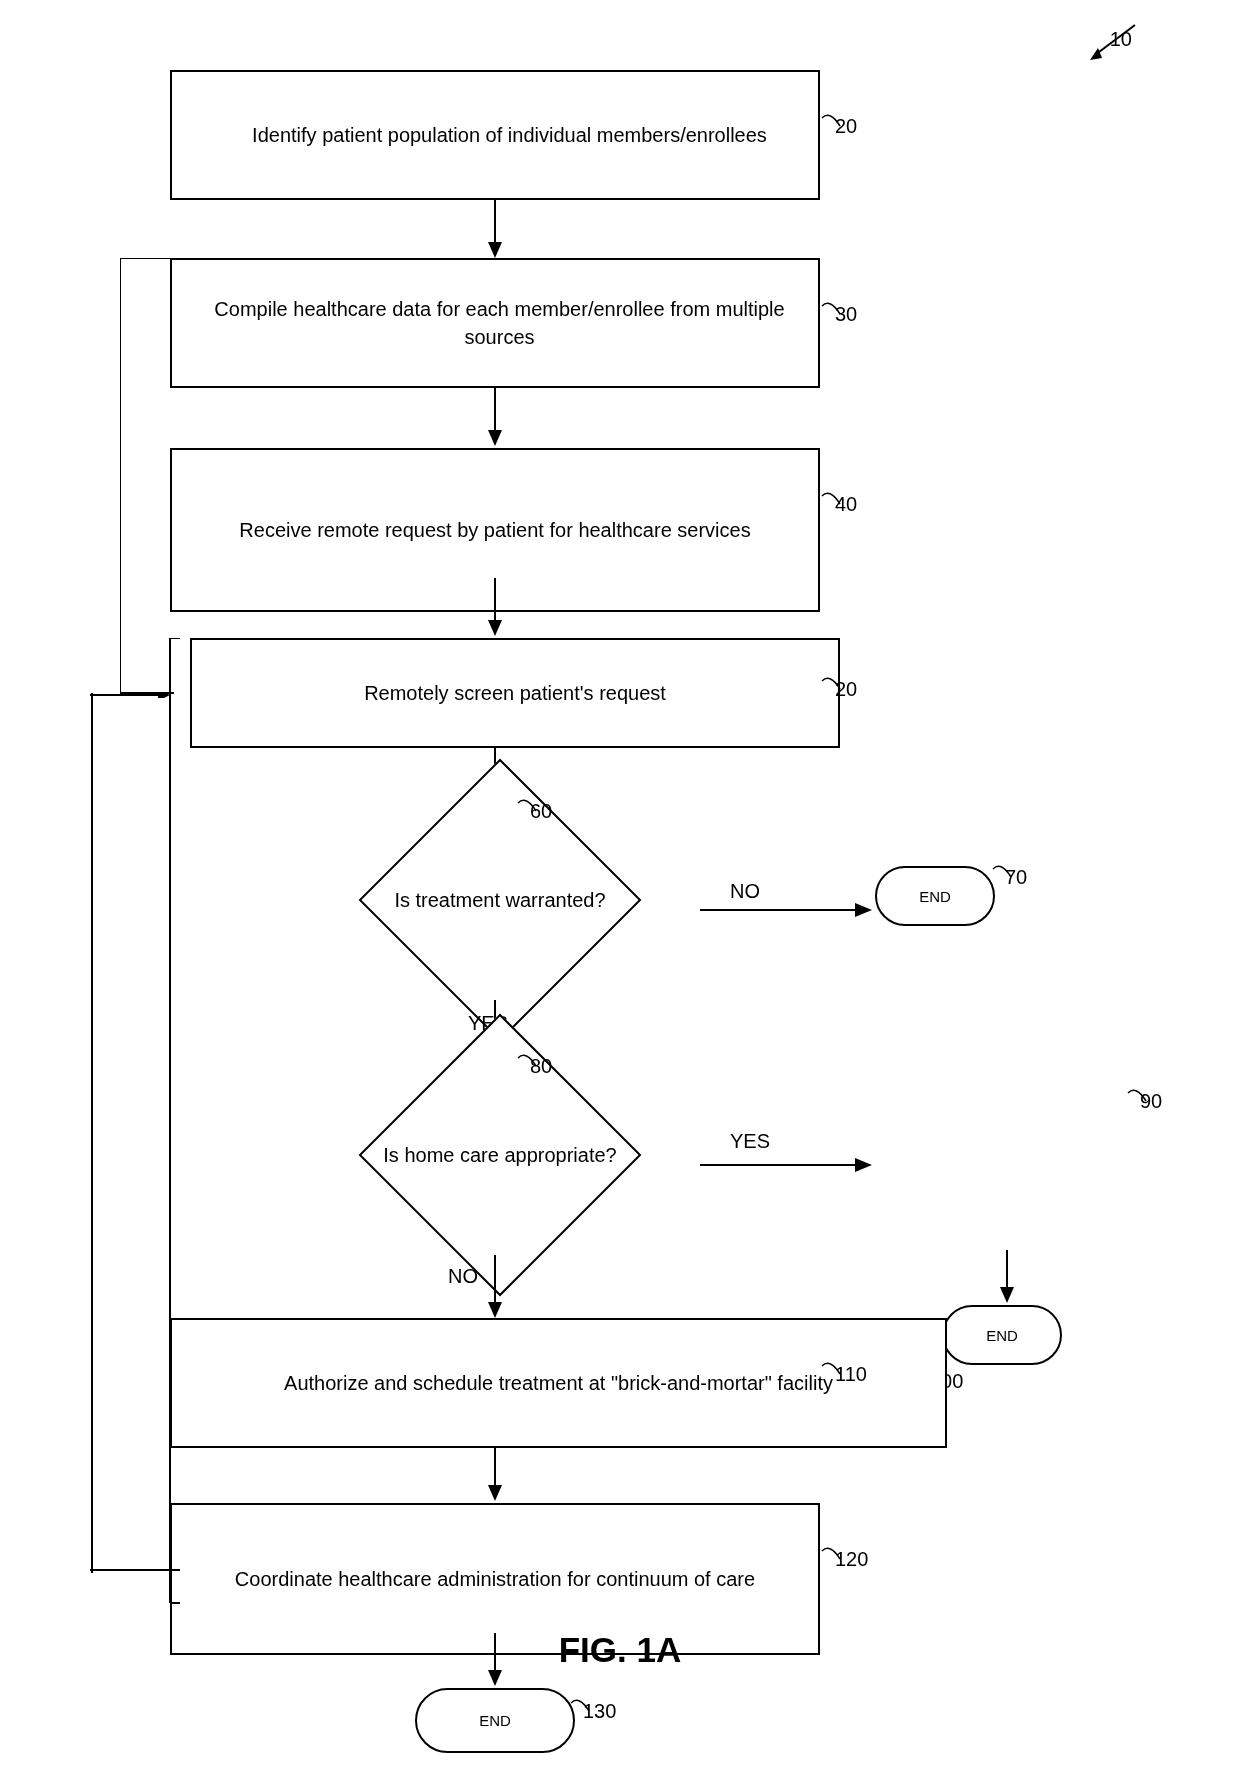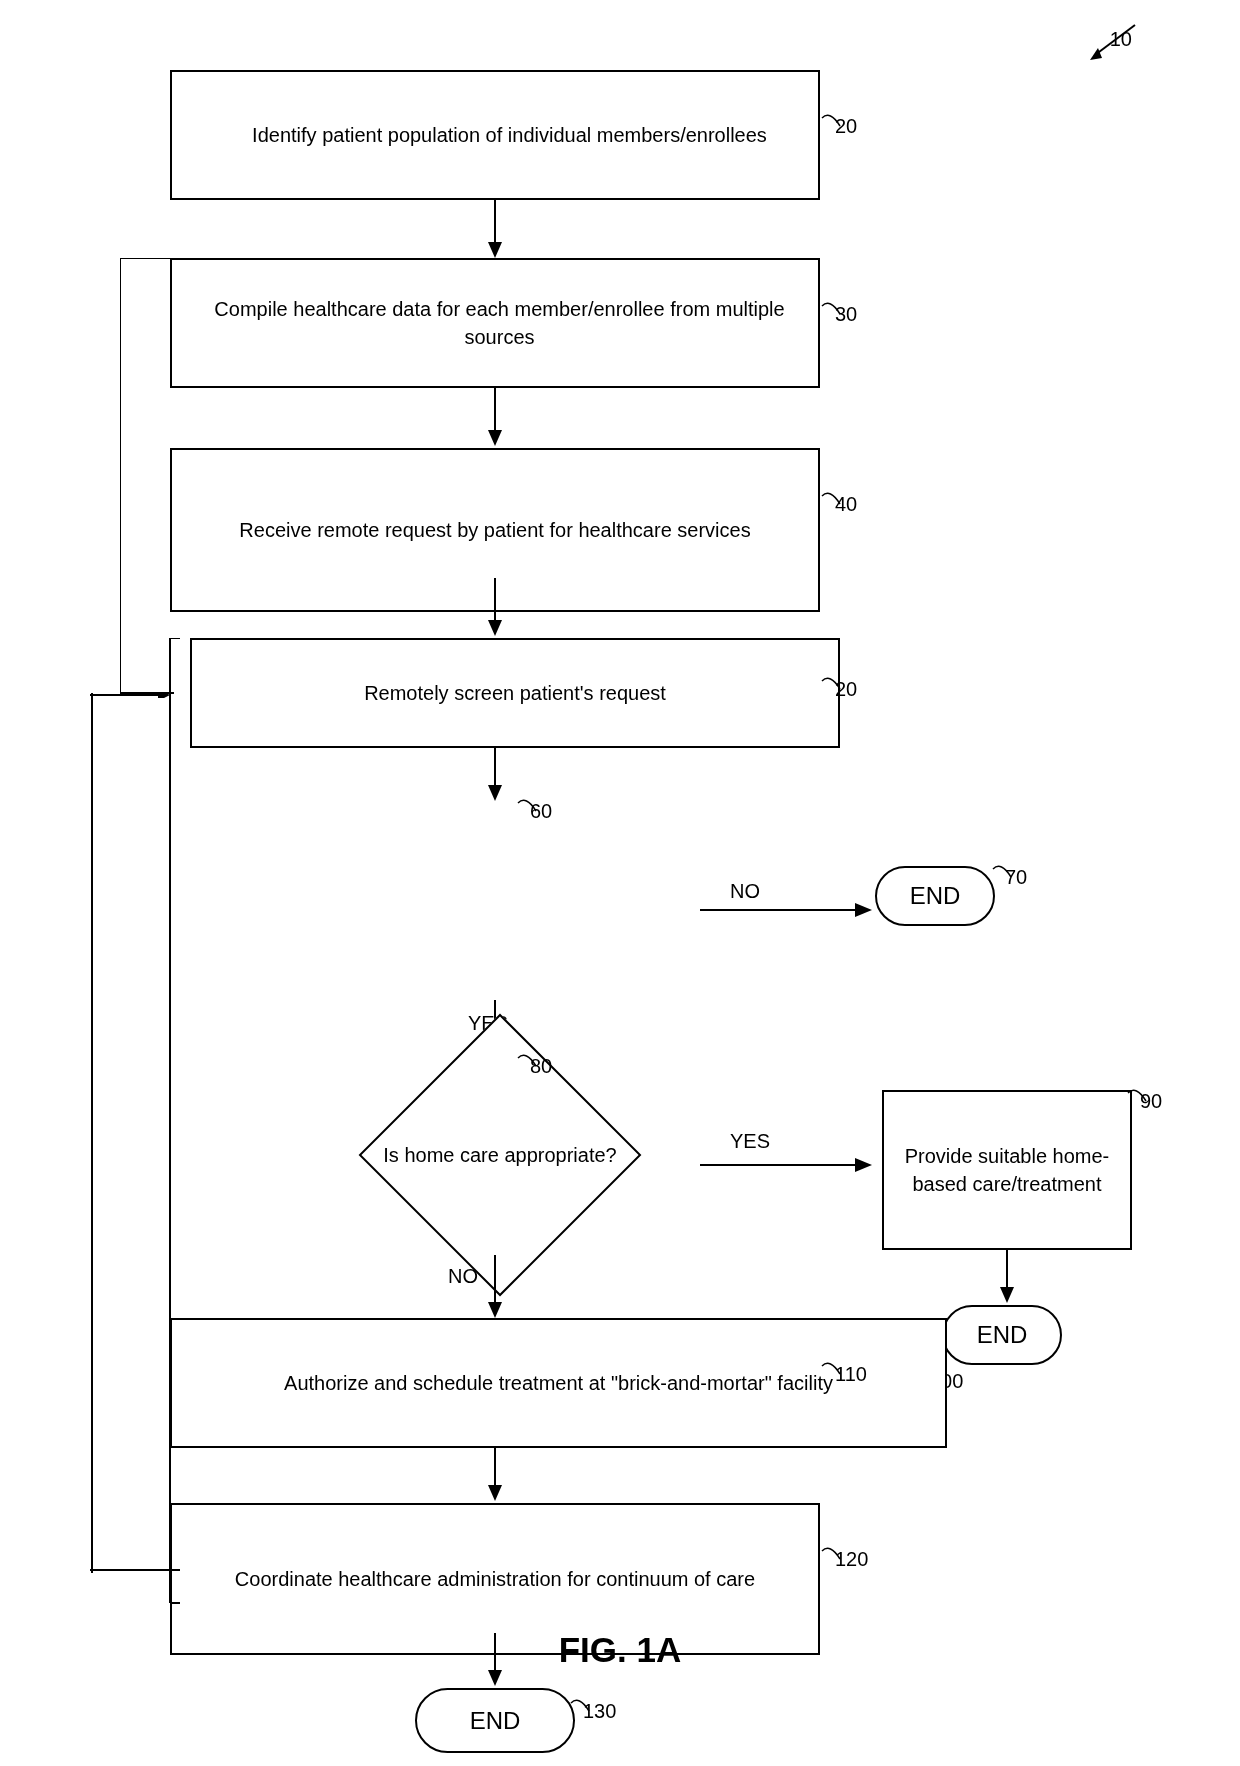--- a/index.html
+++ b/index.html
@@ -58,21 +58,21 @@
 
     
     .oval {
       position: absolute;
       border: 2px solid #000;
       border-radius: 50px;
       background: #fff;
       display: flex;
       align-items: center;
       justify-content: center;
-      font-size: 24px;
+      font-size: 15px;
       font-weight: normal;
     }
 
     
     .ref-label {
       position: absolute;
       font-size: 20px;
       font-weight: normal;
     }
 
@@ -145,20 +145,26 @@
   <div class="ref-label" style="left:835px; top:678px;">20</div>
   <svg style="position:absolute;left:820px;top:671px;width:25px;height:22px;">
     <path d="M 20 18 Q 10 2 2 10" stroke="black" stroke-width="1.5" fill="none"></path>
   </svg>
 
   <svg style="position:absolute;left:480px;top:748px;width:30px;height:55px;">
     <line x1="15" y1="0" x2="15" y2="40" stroke="black" stroke-width="2"></line>
     <polygon points="8,37 15,53 22,37" fill="black"></polygon>
   </svg>
 
+  <div class="diamond-container" style="left:300px; top:800px; width:400px; height:200px;">
+    <div class="diamond"></div>
+    <div class="diamond-text">
+      <span>Is treatment warranted?</span>
+    </div>
+  </div>
 
   <div class="ref-label" style="left:530px; top:800px;">60</div>
   <svg style="position:absolute;left:516px;top:793px;width:25px;height:22px;">
     <path d="M 20 18 Q 10 2 2 10" stroke="black" stroke-width="1.5" fill="none"></path>
   </svg>
 
   <div class="ref-label" style="left:730px; top:880px; font-size:20px; font-weight:normal;">NO</div>
 
   <svg style="position:absolute;left:700px;top:895px;width:180px;height:30px;">
     <line x1="0" y1="15" x2="160" y2="15" stroke="black" stroke-width="2"></line>
@@ -190,23 +196,20 @@
   <svg style="position:absolute;left:516px;top:1048px;width:25px;height:22px;">
     <path d="M 20 18 Q 10 2 2 10" stroke="black" stroke-width="1.5" fill="none"></path>
   </svg>
 
   <div class="ref-label" style="left:730px; top:1130px; font-size:20px;">YES</div>
   <svg style="position:absolute;left:700px;top:1150px;width:180px;height:30px;">
     <line x1="0" y1="15" x2="160" y2="15" stroke="black" stroke-width="2"></line>
     <polygon points="155,8 172,15 155,22" fill="black"></polygon>
   </svg>
 
-  <div class="flow-box" style="left:882px; top:1090px; width:250px; height:160px;">
-    <span>Provide suitable home-based care/treatment</span>
-  </div>
   <div class="ref-label" style="left:1140px; top:1090px;">90</div>
   <svg style="position:absolute;left:1126px;top:1083px;width:25px;height:22px;">
     <path d="M 20 18 Q 10 2 2 10" stroke="black" stroke-width="1.5" fill="none"></path>
   </svg>
 
   <svg style="position:absolute;left:992px;top:1250px;width:30px;height:55px;">
     <line x1="15" y1="0" x2="15" y2="40" stroke="black" stroke-width="2"></line>
     <polygon points="8,37 15,53 22,37" fill="black"></polygon>
   </svg>
 

